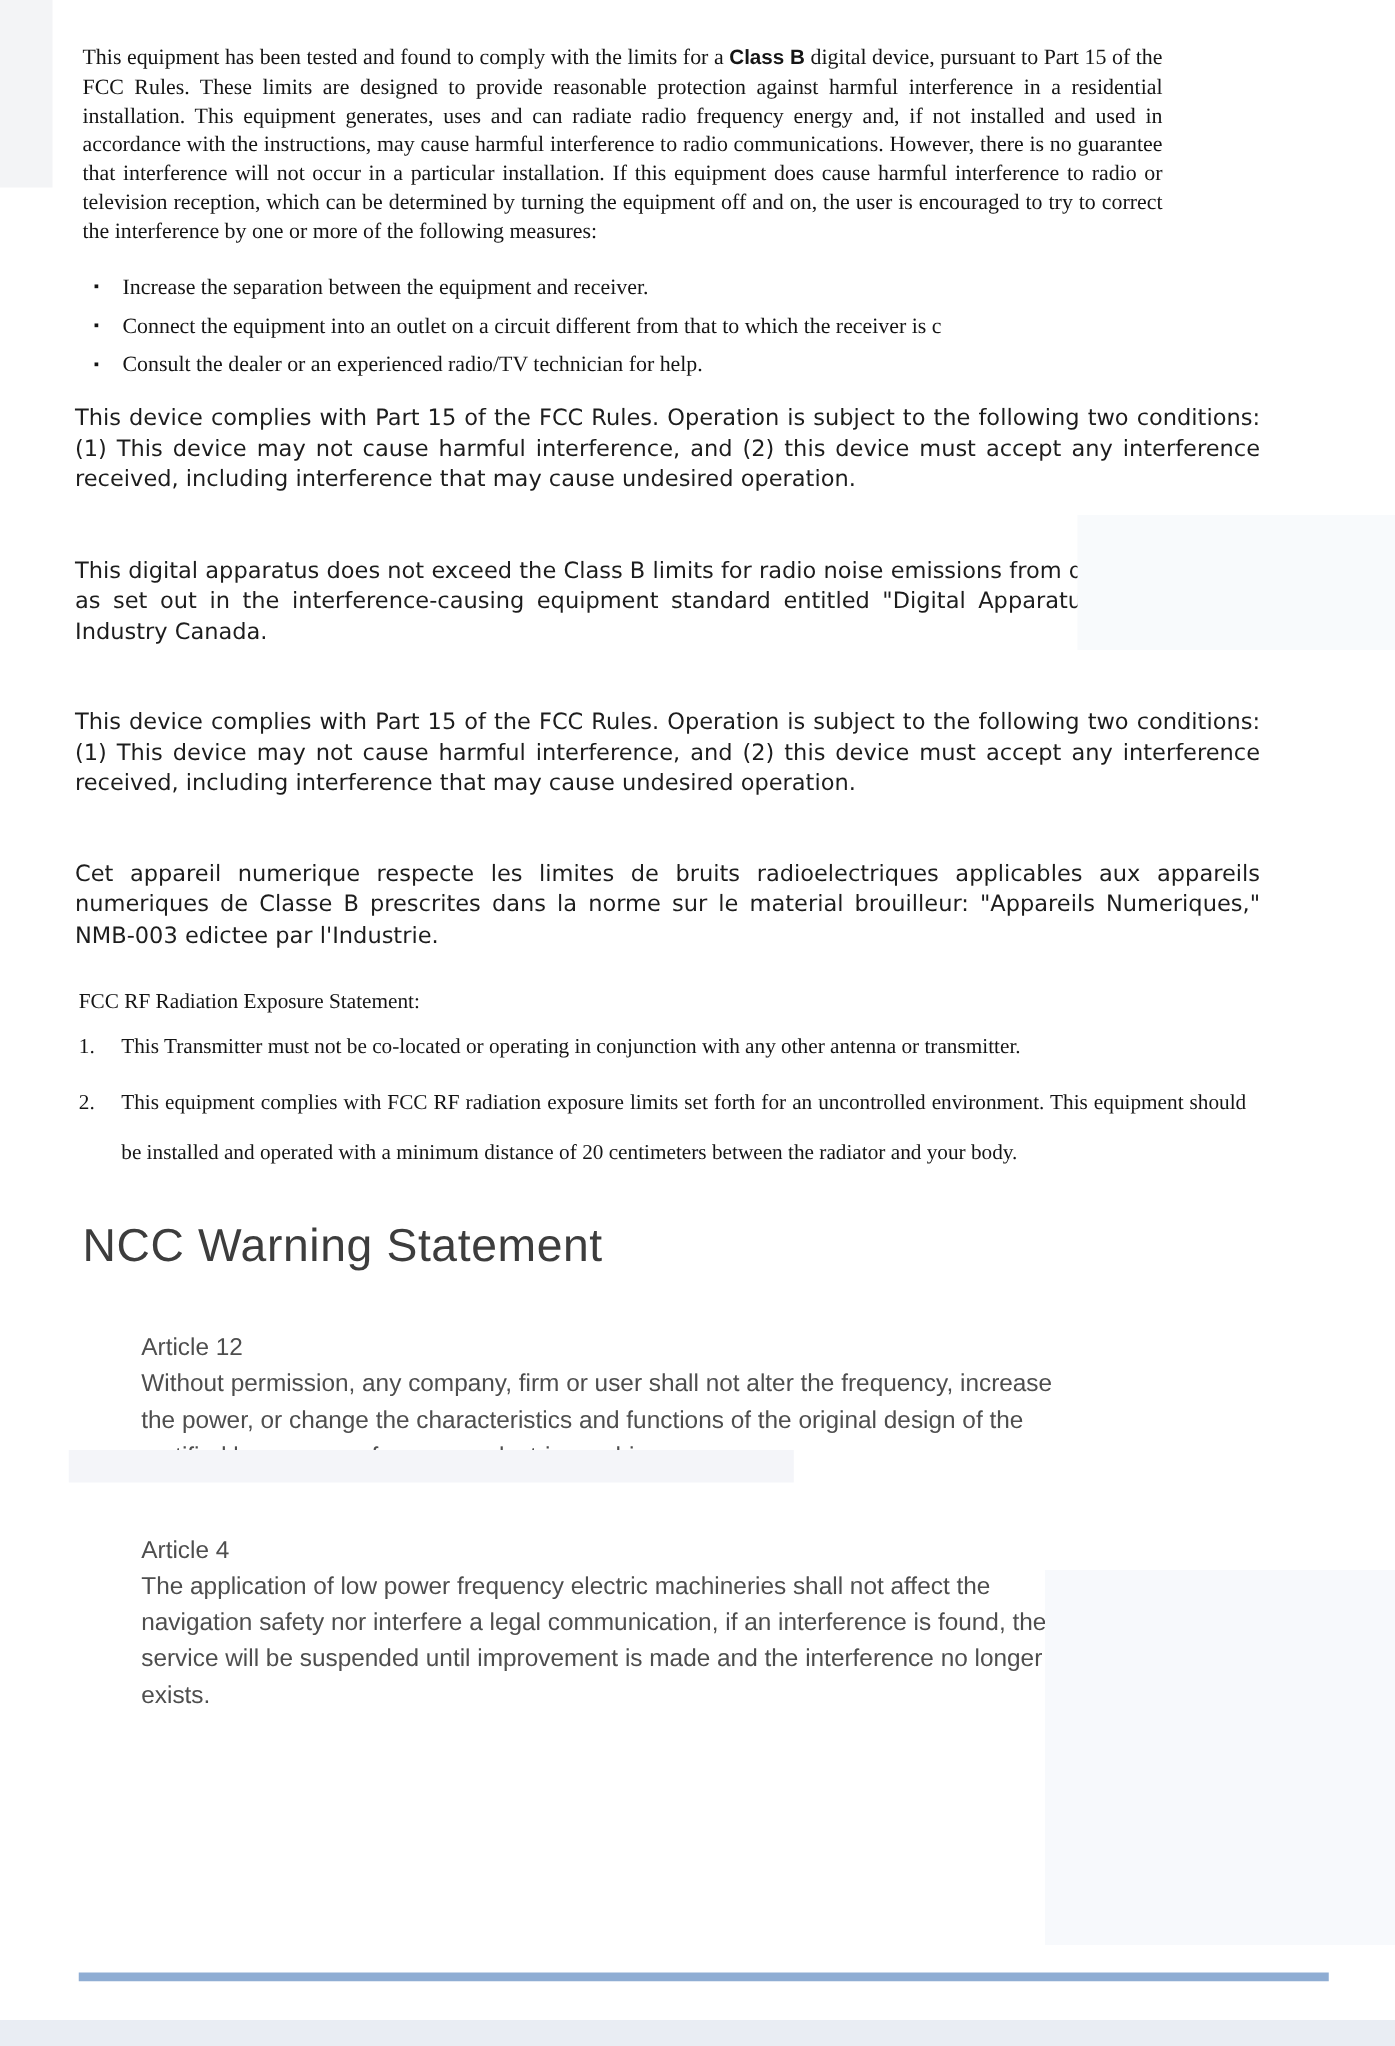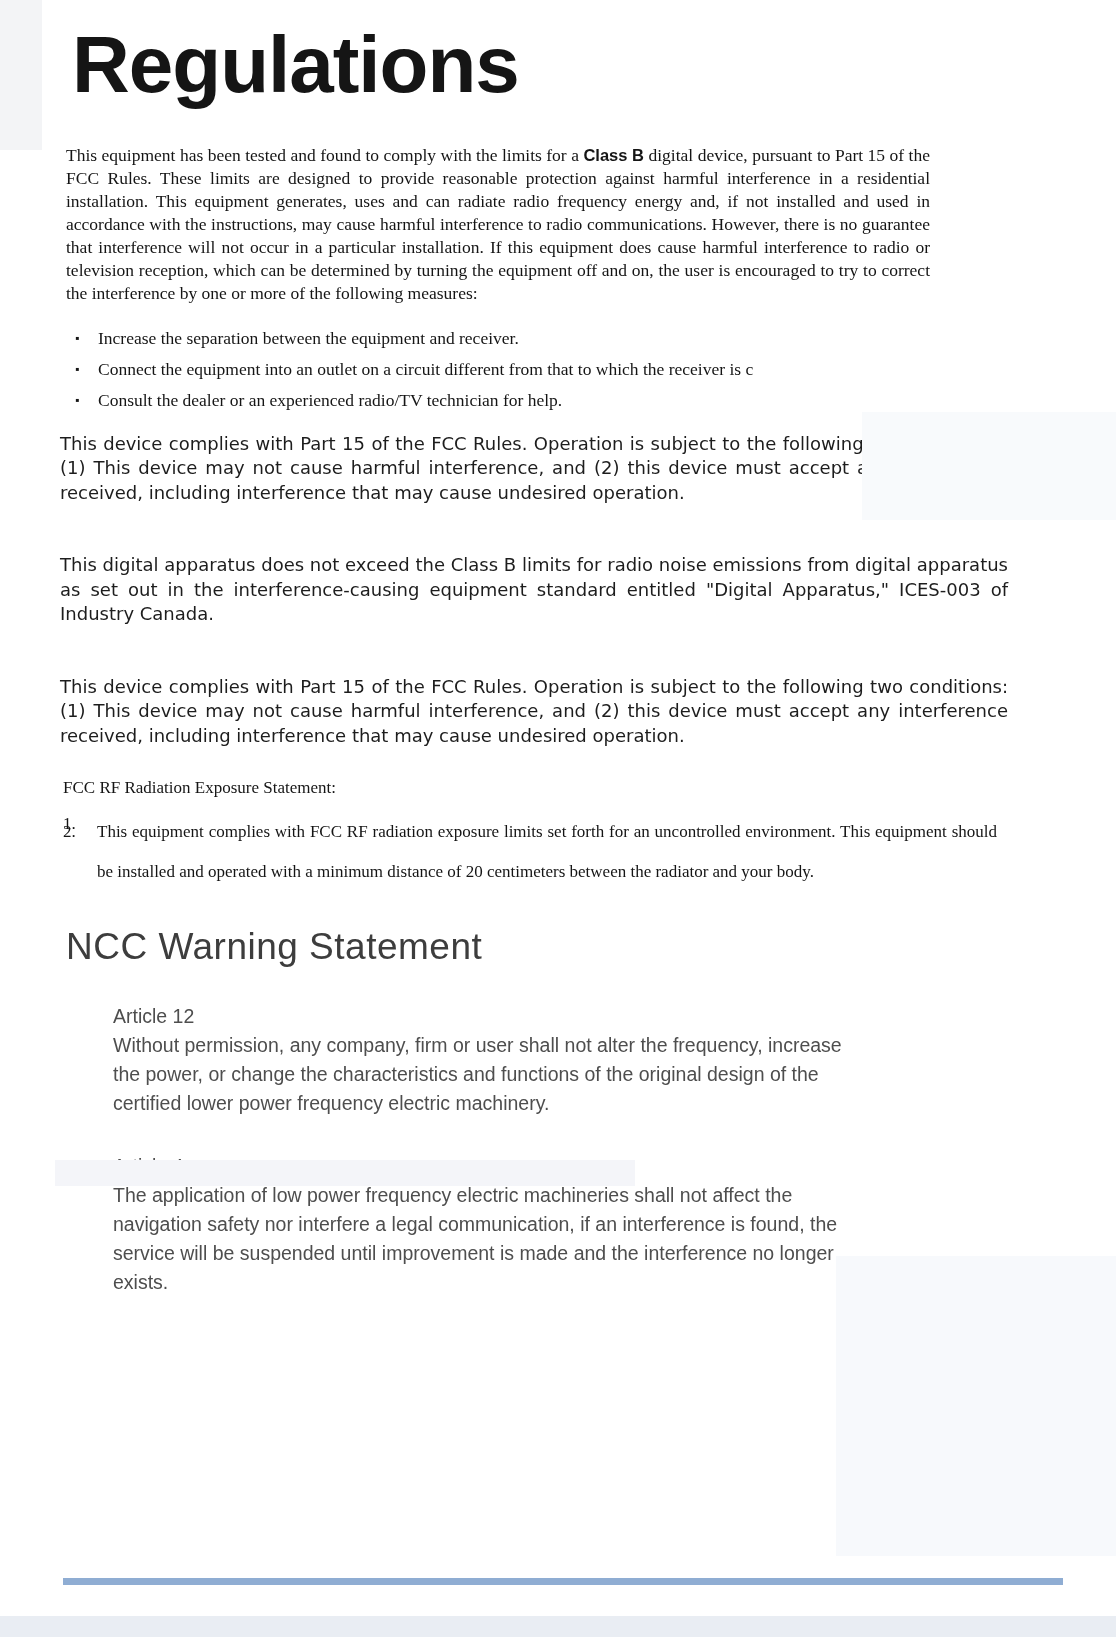--- a/index.html
+++ b/index.html
@@ -103,21 +103,21 @@
   
   .ncc-heading{
     margin:34px 0 0 66px;
     font-family:"Liberation Sans", sans-serif;
     font-weight:400;
     font-size:37px;
     color:#3d3d3d;
     letter-spacing:0.5px;
   }
   .article{
-    margin:34px 0 0 113px;
+    margin:46px 0 0 113px;
     width:742px;
     font-family:"Liberation Sans", sans-serif;
     font-size:19.5px;
     line-height:29px;
     color:#4e4e4e;
   }
   .article .article-title{display:block;}
   .article .article-body{display:block;}
 
   
@@ -138,42 +138,43 @@
 <body>
 
 <div class="page">
 
   <div class="artifact a-topleft"></div>
   <div class="artifact a-rightmid"></div>
   <div class="artifact a-preheading"></div>
   <div class="artifact a-rightcol"></div>
   <div class="artifact a-bottom"></div>
 
-  <h1 class="doc-title">Regulations</h1>
 
   <p class="serif-para"><span>This equipment has been tested and found to comply with the limits for a </span><b>Class B</b><span> digital device, pursuant to Part 15 of the FCC Rules. These limits are designed to provide reasonable protection against harmful interference in a residential installation. This equipment generates, uses and can radiate radio frequency energy and, if not installed and used in accordance with the instructions, may cause harmful interference to radio communications. However, there is no guarantee that interference will not occur in a particular installation. If this equipment does cause harmful interference to radio or television reception, which can be determined by turning the equipment off and on, the user is encouraged to try to correct the interference by one or more of the following measures:</span></p>
 
   <ul class="bullet-list">
     <li><span>Increase the separation between the equipment and receiver.</span></li>
     <li><span>Connect the equipment into an outlet on a circuit different from that to which the receiver is c</span></li>
     <li><span>Consult the dealer or an experienced radio/TV technician for help.</span></li>
   </ul>
 
   <p class="sans-para">This device complies with Part 15 of the FCC Rules. Operation is subject to the following two conditions: (1) This device may not cause harmful interference, and (2) this device must accept any interference received, including interference that may cause undesired operation.</p>
 
 
   <p class="sans-para gap">This digital apparatus does not exceed the Class B limits for radio noise emissions from digital apparatus as set out in the interference-causing equipment standard entitled "Digital Apparatus," ICES-003 of Industry Canada.</p>
 
   <p class="sans-para gap">This device complies with Part 15 of the FCC Rules. Operation is subject to the following two conditions: (1) This device may not cause harmful interference, and (2) this device must accept any interference received, including interference that may cause undesired operation.</p>
 
+  <p class="sans-para gap">Cet appareil numerique respecte les limites de bruits radioelectriques applicables aux appareils numeriques de Classe B prescrites dans la norme sur le material brouilleur: "Appareils Numeriques," NMB-003 edictee par l'Industrie.</p>
 
   <p class="rf-heading">FCC RF Radiation Exposure Statement:</p>
   <ol class="rf-list">
     <li class="first">
       <span class="num">1.</span>
+      <span class="li-text">This Transmitter must not be co-located or operating in conjunction with any other antenna or transmitter.</span>
     </li>
     <li class="rf-item-2">
       <span class="num">2.</span>
       <span class="li-text">This equipment complies with FCC RF radiation exposure limits set forth for an uncontrolled environment. This equipment should be installed and operated with a minimum distance of 20 centimeters between the radiator and your body.</span>
     </li>
   </ol>
 
   <h2 class="ncc-heading">NCC Warning Statement</h2>
 
   <div class="article">

